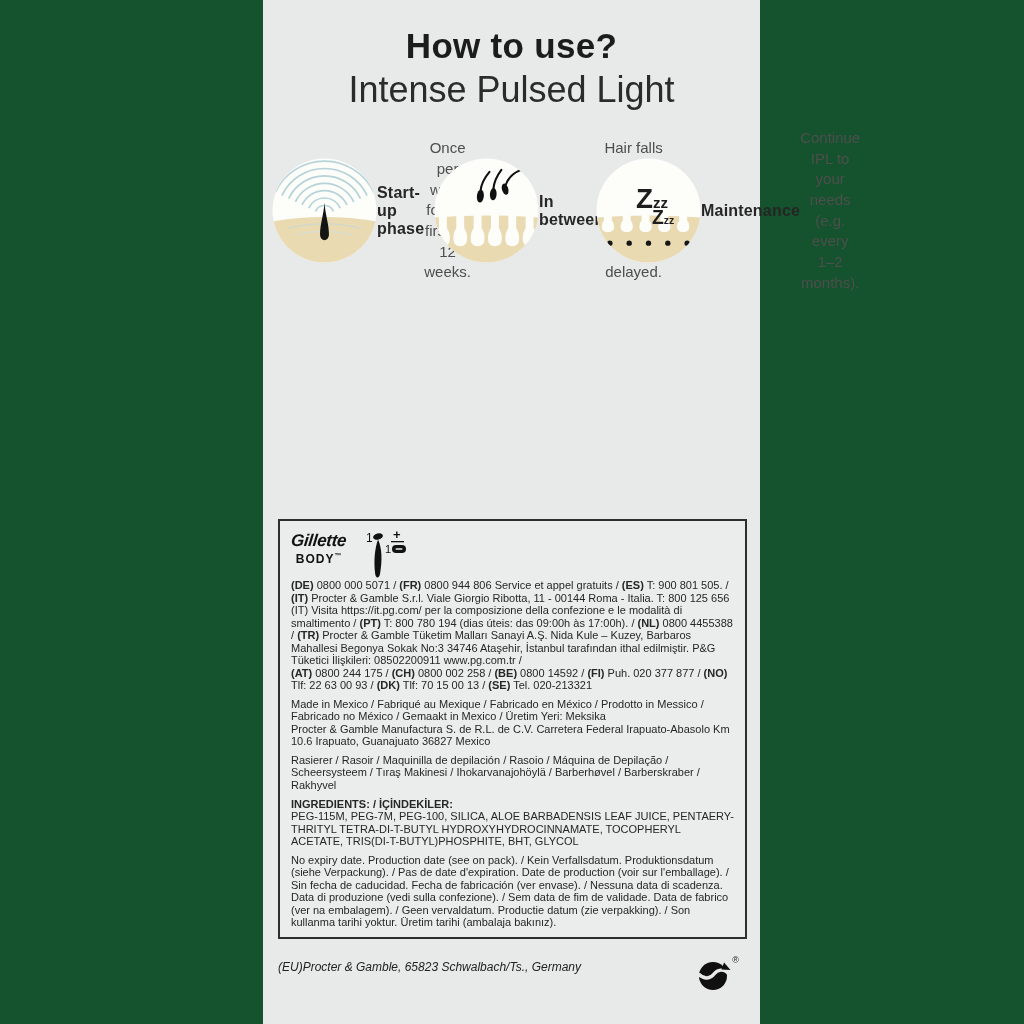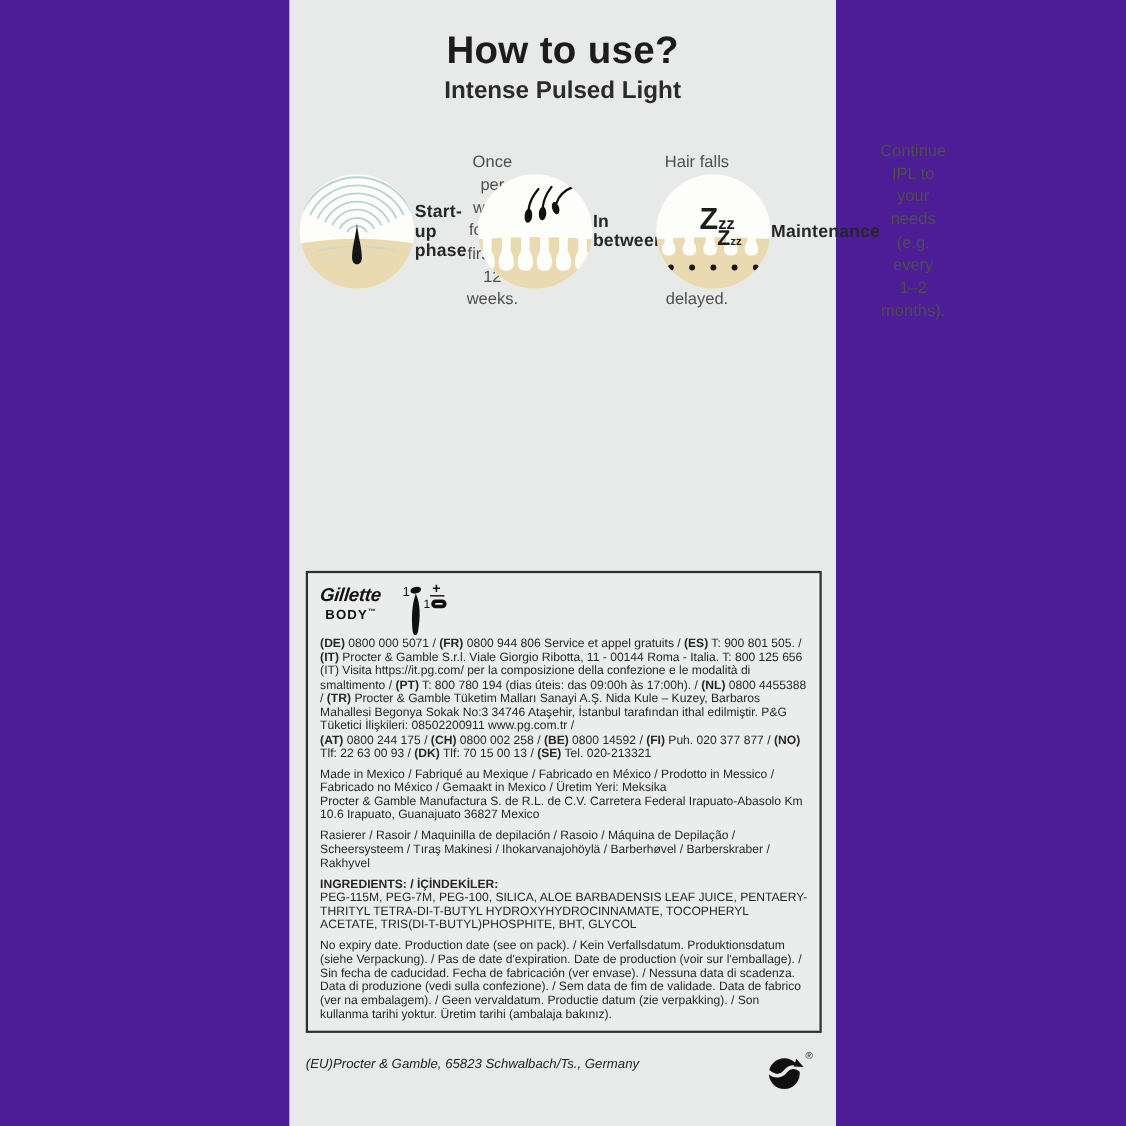--- a/index.html
+++ b/index.html
@@ -1,20 +1,20 @@
 <!DOCTYPE html>
 <html><head>
 <meta charset="utf-8">
 <style>
   html,body{margin:0;padding:0;}
   body{width:1024px;height:1024px;background:#ffffff;font-family:"Liberation Sans",sans-serif;-webkit-font-smoothing:antialiased;}
-  .canvas{position:relative;width:1024px;height:1024px;background:#4c1d95;overflow:hidden;}
+  .canvas{position:relative;width:1024px;height:1024px;background:#14532d;overflow:hidden;}
   .panel{position:absolute;left:263px;top:0;width:497px;height:1024px;background:#e8e9e9;}
   .title{position:absolute;top:26px;left:0;width:100%;text-align:center;font-size:35px;font-weight:bold;color:#1c1c1c;letter-spacing:0.3px;}
-  .subtitle{position:absolute;top:69px;left:0;width:100%;text-align:center;font-size:22px;font-weight:700;color:#2b2b2b;}
+  .subtitle{position:absolute;top:69px;left:0;width:100%;text-align:center;font-size:36px;font-weight:400;color:#2b2b2b;}
 
   .phases{position:absolute;top:128px;left:0;width:100%;display:flex;justify-content:center;gap:7px;}
   .phase{width:155px;display:flex;flex-direction:row;align-items:center;}
   .icon-wrap{position:relative;width:105px;height:105px;}
   .icon-wrap svg{display:block;width:105px;height:105px;}
   .phase-label{font-weight:bold;font-size:16px;color:#262626;letter-spacing:0.2px;}
   .phase-desc{font-size:15px;line-height:1.38;color:#4e4e4e;text-align:center;white-space:pre-line;}
 
   .zzz{position:absolute;display:block;font-weight:bold;color:#1d1d1d;line-height:1;}
   .zzz::first-letter{font-size:1.85em;}

